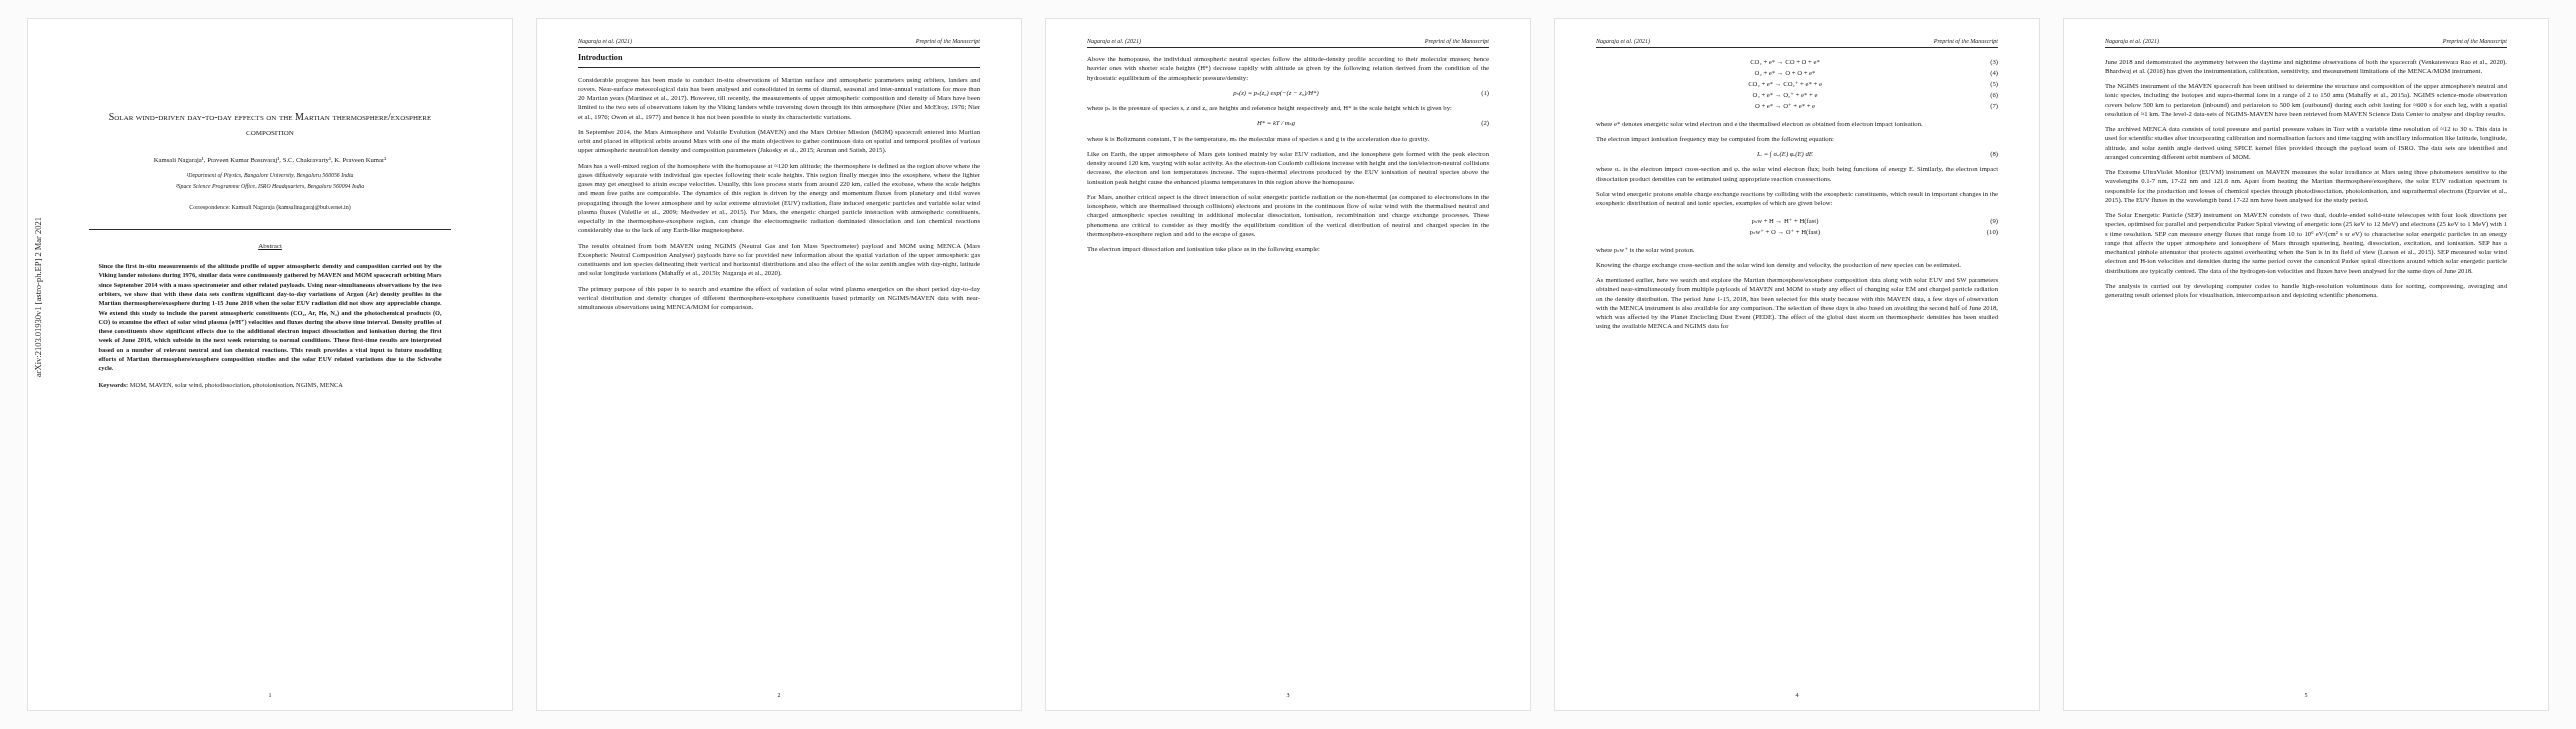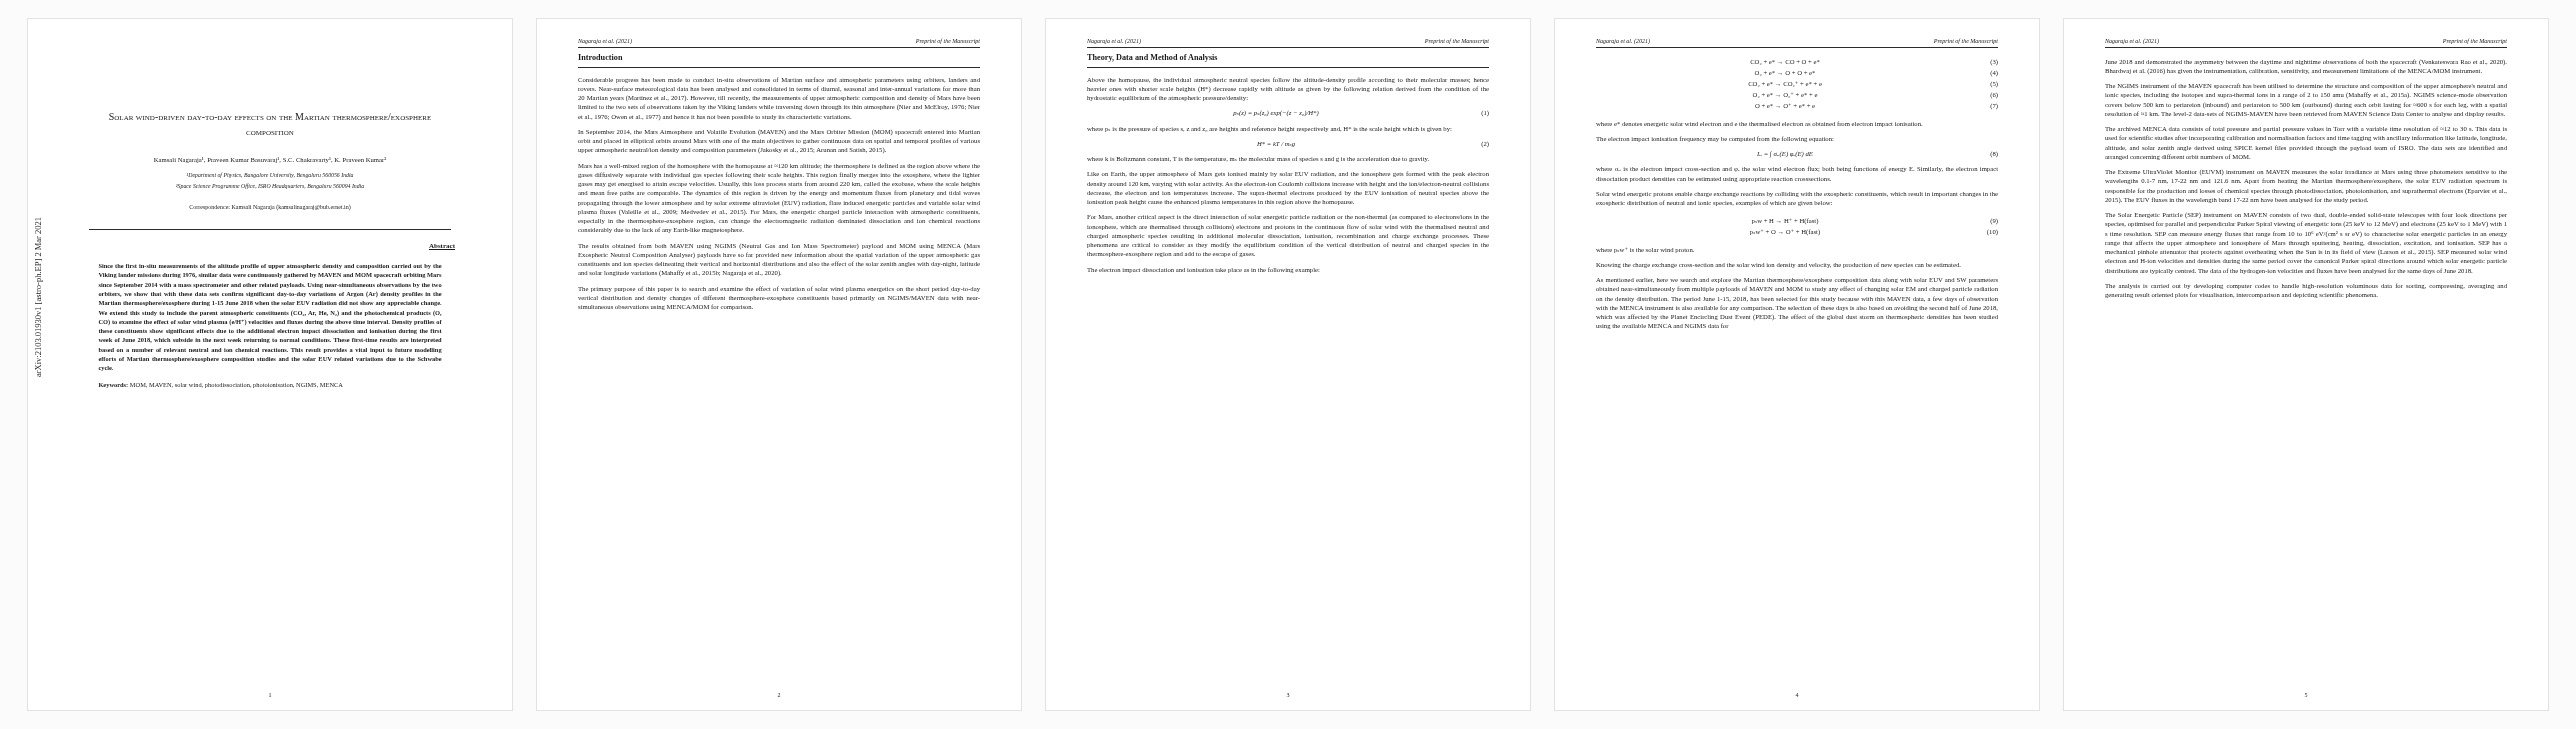--- a/index.html
+++ b/index.html
@@ -64,21 +64,21 @@
     font-variant: small-caps;
     font-size: 10px; line-height: 1.5;
     font-weight: normal; margin: 0;
   }
   .p1-authors { text-align: center; font-size: 6.7px; margin-top: 16px; }
   .p1-affil { text-align: center; font-style: italic; font-size: 5.8px; margin-top: 7.3px; }
   .p1-affil + .p1-affil { margin-top: 3px; }
   .p1-corr { text-align: center; font-size: 6px; margin-top: 12px; }
   .abstract-rule { border: 0; border-top: 0.6px solid #2a2a2a; margin: 18px 3.6px 0 3.6px; }
   .abstract-head {
-    text-align: right; font-weight: bold; font-size: 7px;
+    text-align: center; font-weight: normal; font-size: 7px;
     margin-top: 12px; text-decoration: underline;
   }
   .abstract-text {
     font-weight: bold; font-size: 6.4px; line-height: 1.45;
     margin: 9.7px 13.4px 0 13.4px; text-align: justify;
   }
   .keywords { font-size: 6.4px; margin: 8.5px 13.4px 0 13.4px; text-align: left; }
   .keywords .kw-label { font-weight: bold; }
 </style>
 </head>
@@ -117,21 +117,20 @@
     <p class="para">The results obtained from both MAVEN using NGIMS (Neutral Gas and Ion Mass Spectrometer) payload and MOM using MENCA (Mars Exospheric Neutral Composition Analyser) payloads have so far provided new information about the spatial variation of the upper atmospheric gas constituents and ion species delineating their vertical and horizontal distributions and also the effect of the solar zenith angles with day-night, latitude and solar longitude variations (Mahaffy et al., 2015b; Nagaraja et al., 2020).</p>
     <p class="para">The primary purpose of this paper is to search and examine the effect of variation of solar wind plasma energetics on the short period day-to-day vertical distribution and density changes of different thermosphere-exosphere constituents based primarily on NGIMS/MAVEN data with near-simultaneous observations using MENCA/MOM for comparison.</p>
     <div class="pagenum">2</div>
   </div>
 
   <div class="page">
     <div class="runhead">
       <span>Nagaraja et al. (2021)</span>
       <span>Preprint of the Manuscript</span>
     </div>
-    <div class="section-title">Theory, Data and Method of Analysis</div>
     <p class="para">Above the homopause, the individual atmospheric neutral species follow the altitude-density profile according to their molecular masses; hence heavier ones with shorter scale heights (H*) decrease rapidly with altitude as given by the following relation derived from the condition of the hydrostatic equilibrium of the atmospheric pressure/density:</p>
     <div class="eqrow">
       <span class="eqbody">pₛ(z) = pₛ(z₀) exp(−(z − z₀)/H*)</span>
       <span class="eqnum">(1)</span>
     </div>
     <p class="para">where pₛ is the pressure of species s, z and z₀ are heights and reference height respectively and, H* is the scale height which is given by:</p>
     <div class="eqrow">
       <span class="eqbody">H* = kT / mₛg</span>
       <span class="eqnum">(2)</span>
     </div>

